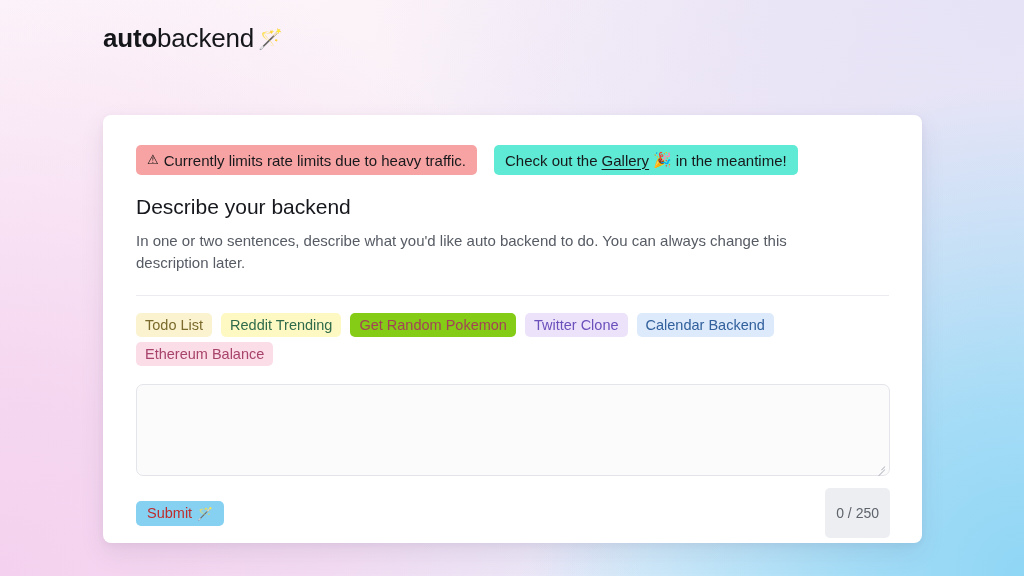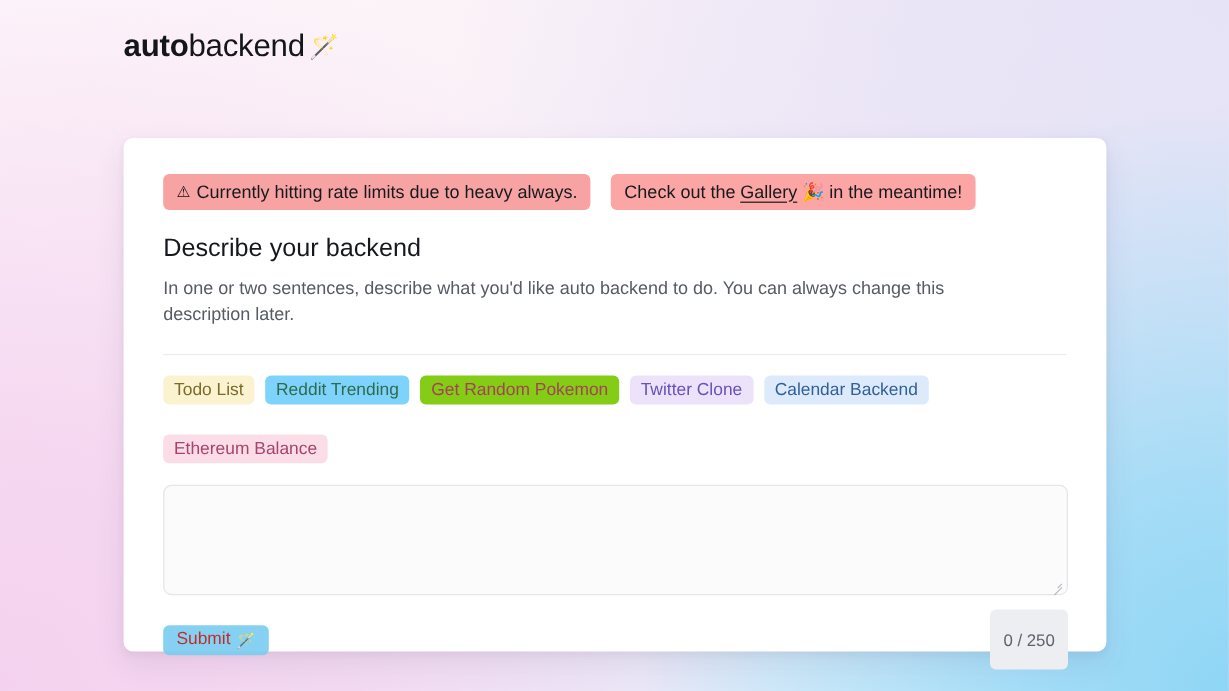--- a/index.html
+++ b/index.html
@@ -81,21 +81,21 @@
     color: #18191c;
   }
   .banner-warning .tri-icon {
     font-size: 13px;
     margin-right: 5px;
     color: #111;
     position: relative;
     top: -1px;
   }
   .banner-info {
-    background: #fca5a5;
+    background: #5eead4;
     color: #18191c;
   }
   .banner-info .gallery-link {
     font-weight: 400;
     text-decoration: underline;
     text-underline-offset: 3px;
     margin: 0 4px;
     color: #18191c;
     cursor: pointer;
   }
@@ -122,21 +122,21 @@
     height: 1px;
     background: #ececf0;
     width: 100%;
   }
 
   
   .chips {
     margin-top: 17px;
     display: flex;
     flex-wrap: wrap;
-    gap: 25px 9px;
+    gap: 5px 9px;
     max-width: 690px;
   }
   .chip {
     display: inline-flex;
     align-items: center;
     height: 24px;
     padding: 0 9px;
     border-radius: 5px;
     font-size: 14.5px;
     line-height: 24px;
@@ -219,40 +219,40 @@
   <div class="brand">
     <span class="brand-bold">auto</span><span class="brand-light">backend</span><span class="brand-wand">🪄</span>
   </div>
 
   <div class="card">
 
     <div class="banner-row">
 
       <div class="banner banner-warning">
         <span class="tri-icon">⚠</span>
-        <span>Currently hitting rate limits due to heavy always.</span>
+        <span>Currently limits rate limits due to heavy traffic.</span>
       </div>
 
       <div class="banner banner-info">
         <span>Check out the</span>
         <a class="gallery-link" href="#">Gallery</a>
         <span class="party-icon">🎉</span>
         <span>in the meantime!</span>
       </div>
 
     </div>
 
     <h2 class="section-title">Describe your backend</h2>
     <p class="section-desc">In one or two sentences, describe what you'd like auto backend to do. You can always change this description later.</p>
 
     <div class="divider"></div>
 
     <div class="chips" id="chip-list">
         <span class="chip" style="background: rgb(251, 243, 207); color: rgb(122, 106, 43);">Todo List</span>
-        <span class="chip" style="background: #7dd3fc; color: rgb(47, 107, 75);">Reddit Trending</span>
+        <span class="chip" style="background: #fef9c3; color: rgb(47, 107, 75);">Reddit Trending</span>
         <span class="chip" style="background: #84cc16; color: rgb(163, 67, 86);">Get Random Pokemon</span>
         <span class="chip" style="background: rgb(236, 227, 251); color: rgb(107, 79, 187);">Twitter Clone</span>
         <span class="chip" style="background: rgb(221, 234, 251); color: rgb(49, 96, 156);">Calendar Backend</span>
         <span class="chip" style="background: rgb(251, 221, 232); color: rgb(168, 67, 107);">Ethereum Balance</span>
       </div>
 
     <div class="textarea-wrap">
       <textarea class="describe-input" placeholder="" style=""></textarea>
       <span class="resize-grip">
           <span></span>

